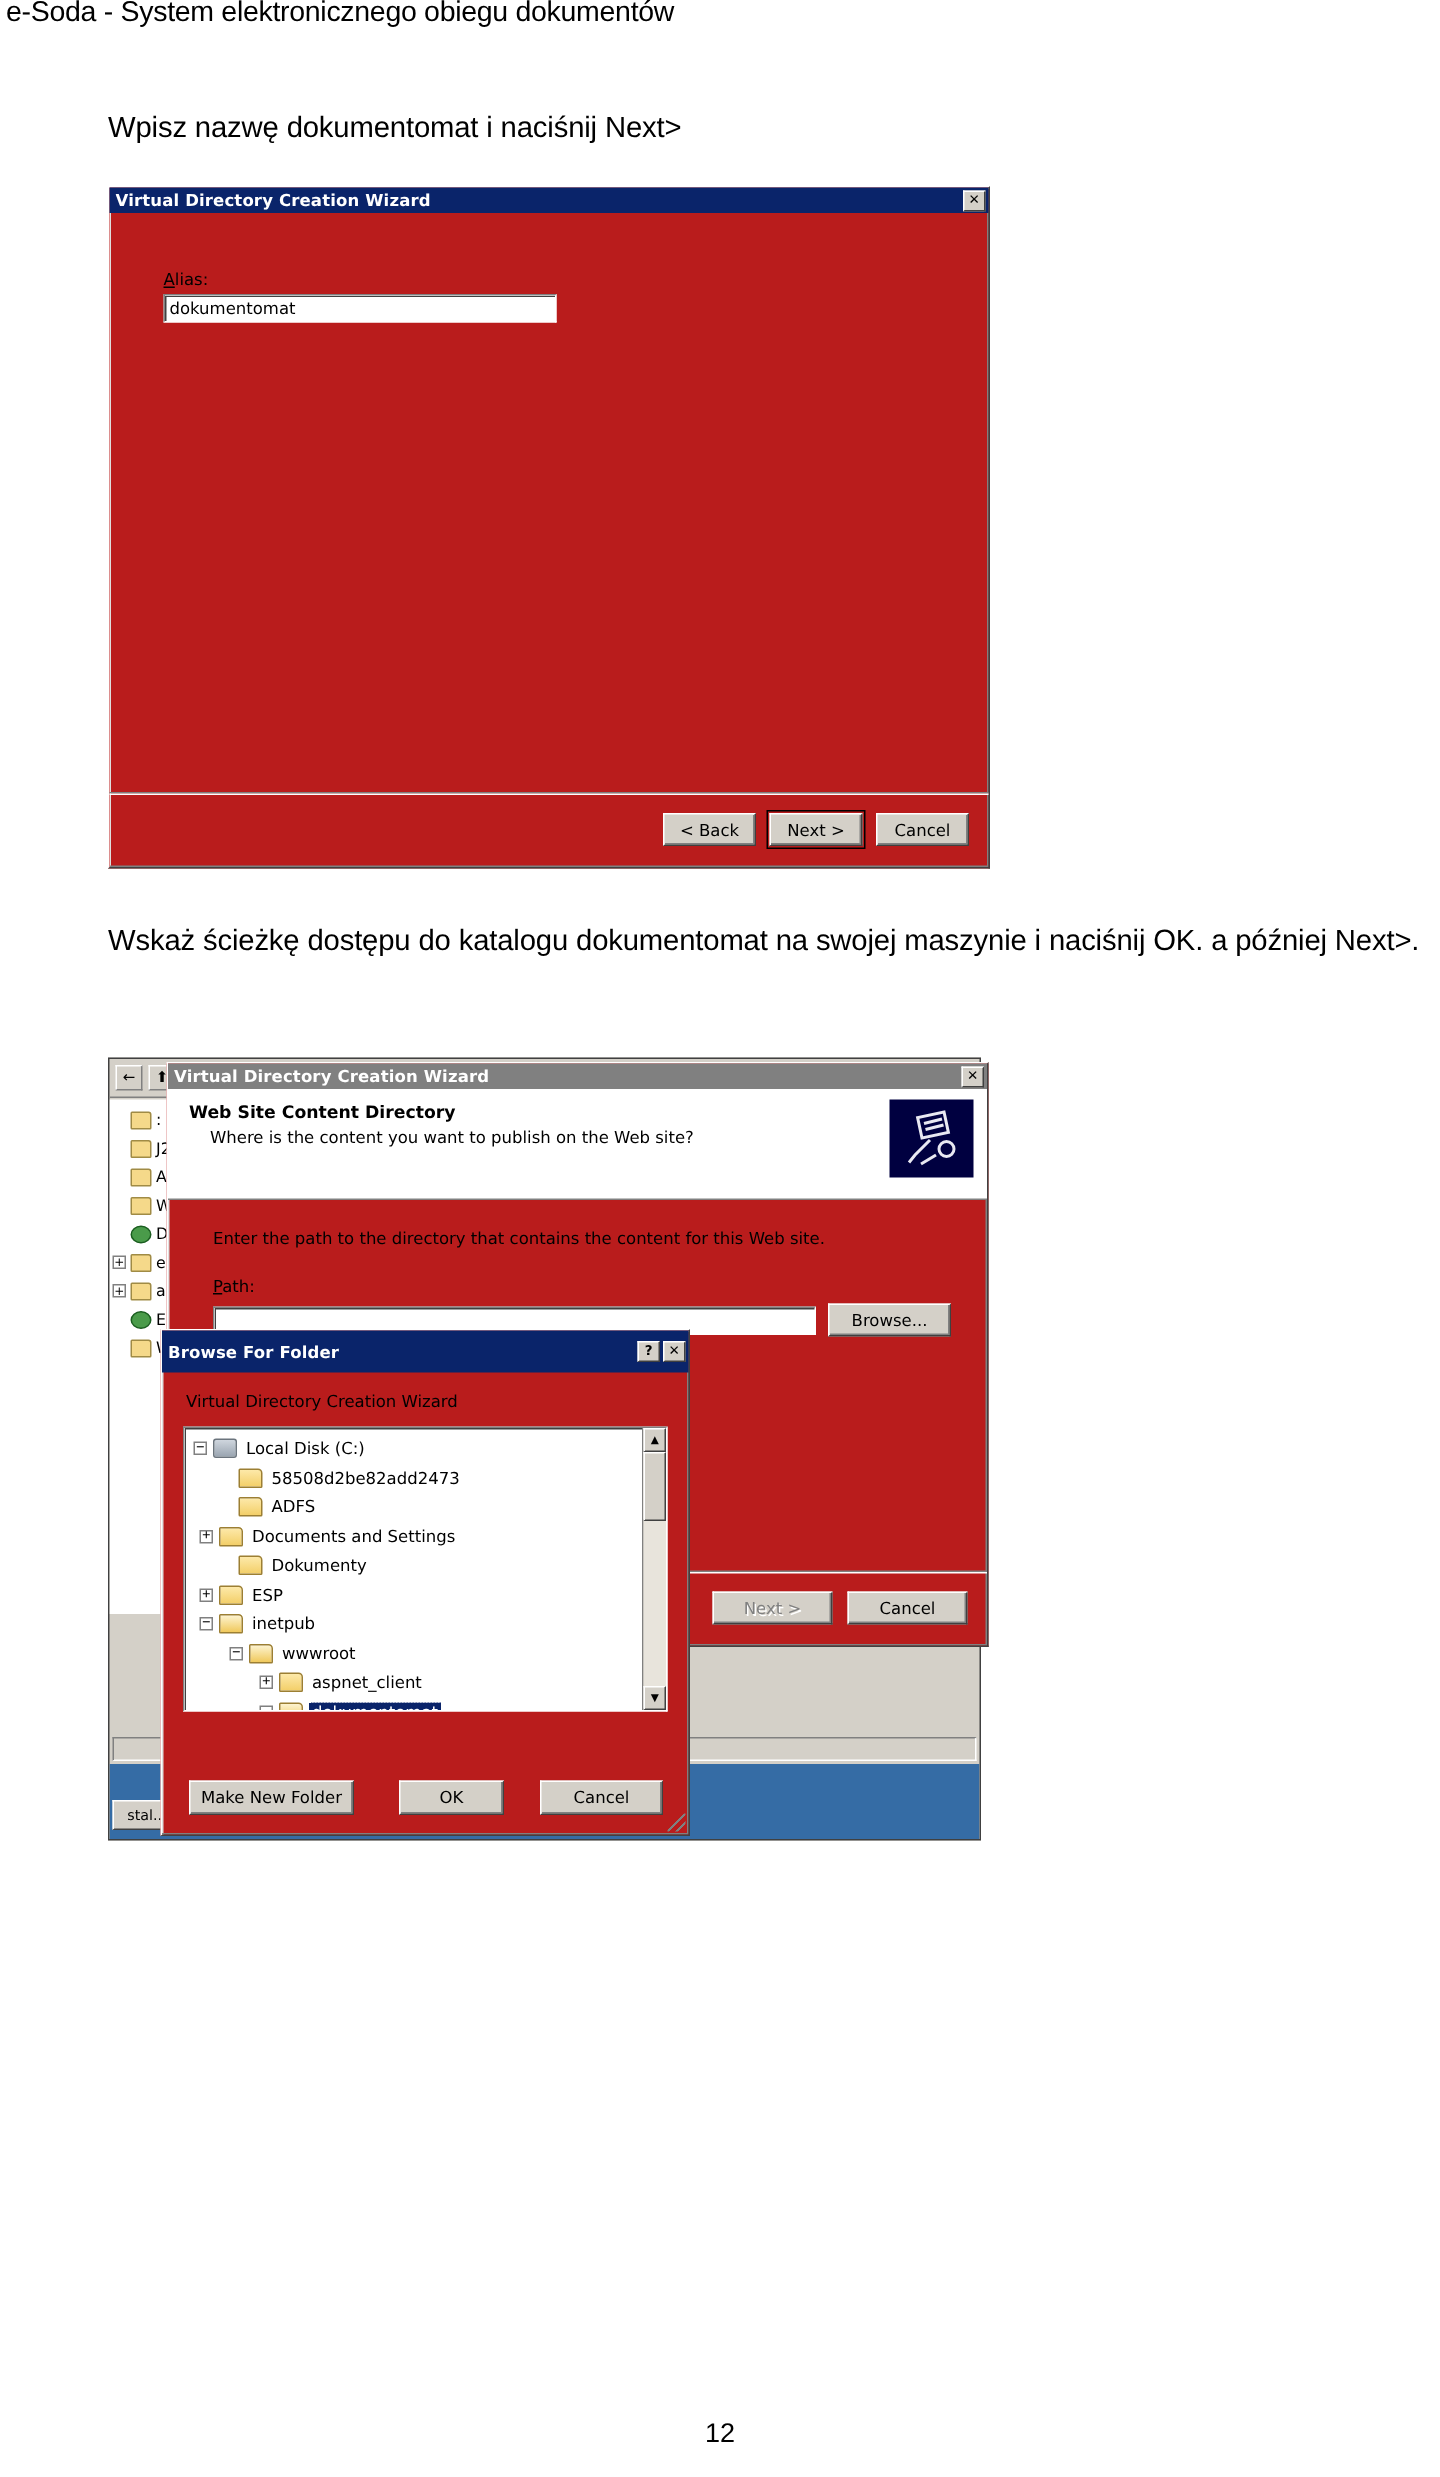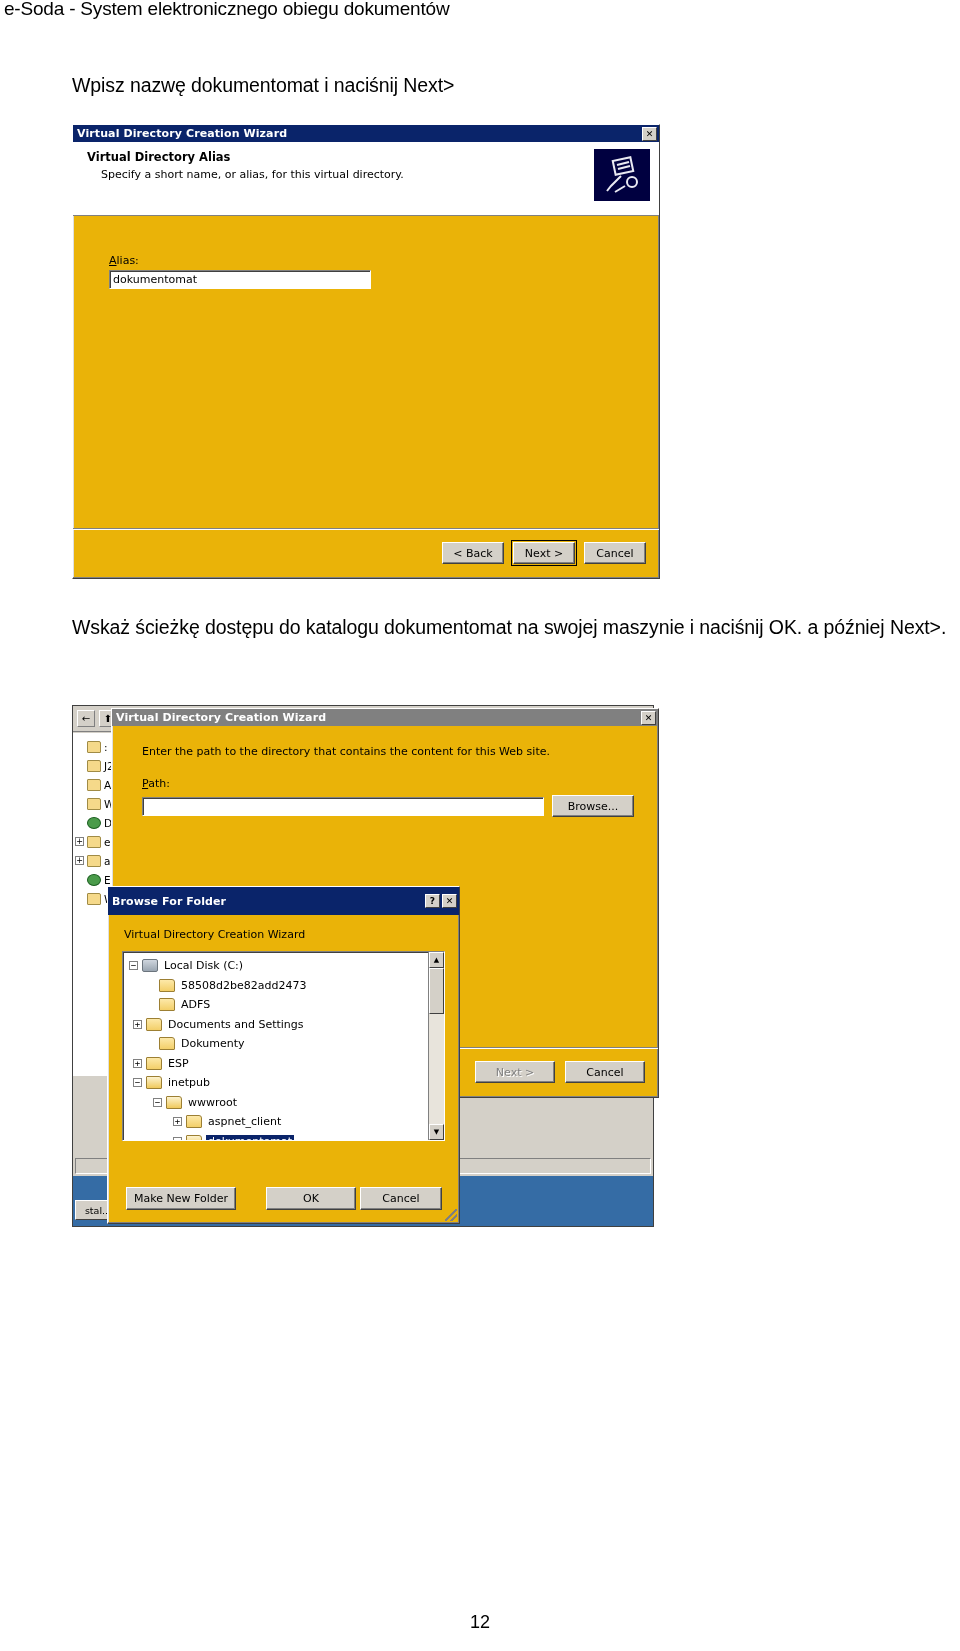--- a/index.html
+++ b/index.html
@@ -28,21 +28,21 @@
   #para1 { left:72px; top:70px; }
   #para2 { left:72px; top:612px; width:880px; }
   .page-num {
     position:absolute; left:0; right:0; bottom:18px;
     text-align:center; font-size:18px;margin-top:36px;
   }
 
   
   .win {
     position:absolute;
-    background:#eab308;
+    background:#b91c1c;
     font-family:"DejaVu Sans", sans-serif;
     font-size:11px;
     color:#000;
     border-top:1px solid #ffffff;
     border-left:1px solid #ffffff;
     border-right:1px solid #404040;
     border-bottom:1px solid #404040;
     box-shadow: inset -1px -1px 0 #808080, inset 1px 1px 0 #dfdfdf;
   }
   .titlebar {
@@ -259,21 +259,21 @@
     border:1px solid #6b747d;border-radius:2px;
   }
   .t-label { padding:0 2px; }
   .t-row.selected .t-label { background:#0a246a; color:#fff; outline:1px dotted #fff; }
 
   #dlg3 .bf-foot {
     position:absolute; left:0; right:0; bottom:0; height:48px;
   }
   #dlg3 .bf-foot .btn { position:absolute; top:12px; height:23px; }
   #dlg3 .bf-new   { left:18px; width:110px; }
-  #dlg3 .bf-ok    { left:158px; width:90px; }
+  #dlg3 .bf-ok    { left:158px; width:70px; }
   #dlg3 .bf-cancel{ left:252px; width:82px; }
   .resize-grip {
     position:absolute;right:2px;bottom:2px;width:12px;height:12px;
     background:
       linear-gradient(135deg, transparent 45%, #808080 45%, #808080 55%, transparent 55%),
       linear-gradient(135deg, transparent 70%, #808080 70%, #808080 80%, transparent 80%);
   }
 </style>
 </head>
 <body>
@@ -281,124 +281,124 @@
 <div class="doc-header">e-Soda - System elektronicznego obiegu dokumentów</div>
 
 <div class="para" id="para1">Wpisz nazwę dokumentomat i naciśnij Next&gt;</div>
 
 <div class="win" id="dlg1">
   <div class="titlebar active">
     <span class="tb-title">Virtual Directory Creation Wizard</span>
     <span class="tb-btn">✕</span>
   </div>
 
+
+  <div class="wiz-body">
+    <div class="field-label"><u>A</u><span>lias:</span></div>
+    <div class="textbox" style="width:262px;margin-top:3px;">dokumentomat</div>
+  </div>
+
+  <div class="wiz-foot">
+    <div class="sep-line"></div>
+    <div class="btnrow">
+      <div class="btn">&lt; Back</div>
+      <div class="btn default gap">Next &gt;</div>
+      <div class="btn gap">Cancel</div>
+    </div>
+  </div>
+</div>
+
+<div class="para" id="para2">Wskaż ścieżkę dostępu do katalogu dokumentomat na swojej maszynie i naciśnij OK. a później Next&gt;.</div>
+
+<div id="console">
+  <div class="c-toolbar">
+    <div class="tool-ico">←</div>
+    <div class="tool-ico">⬆</div>
+  </div>
+
+  <div class="c-tree">
+    <div class="c-node">
+      <span class="c-spacer"></span>
+        <span class="c-fold"></span>
+      <span>: Informa</span>
+    </div>
+    <div class="c-node">
+      <span class="c-spacer"></span>
+        <span class="c-fold"></span>
+      <span>J2K3R2EE</span>
+    </div>
+    <div class="c-node">
+      <span class="c-spacer"></span>
+        <span class="c-fold"></span>
+      <span>Applicatio</span>
+    </div>
+    <div class="c-node">
+      <span class="c-spacer"></span>
+        <span class="c-fold"></span>
+      <span>Web Site</span>
+    </div>
+    <div class="c-node">
+      <span class="c-spacer"></span>
+        <span class="c-fold globe"></span>
+      <span>Defa</span>
+    </div>
+    <div class="c-node">
+      <span class="c-exp">+</span>
+      <span class="c-fold"></span>
+      <span>e</span>
+    </div>
+    <div class="c-node">
+      <span class="c-exp">+</span>
+      <span class="c-fold"></span>
+      <span>a</span>
+    </div>
+    <div class="c-node">
+      <span class="c-spacer"></span>
+        <span class="c-fold globe"></span>
+      <span>ESP</span>
+    </div>
+    <div class="c-node">
+      <span class="c-spacer"></span>
+        <span class="c-fold"></span>
+      <span>Web S</span>
+    </div>
+  </div>
+
+  <div class="c-statusbar">
+    <span class="status-cell"></span>
+    <span class="status-cell"></span>
+  </div>
+  <div class="c-bluefill"></div>
+  <div class="c-taskbtn">stal...</div>
+</div>
+
+<div class="win" id="dlg2">
+  <div class="titlebar inactive">
+    <span class="tb-title">Virtual Directory Creation Wizard</span>
+    <span class="tb-btn">✕</span>
+  </div>
+
   <div class="wiz-head">
-    <h3>Virtual Directory Alias</h3>
-    <p>Specify a short name, or alias, for this virtual directory.</p>
+    <h3>Web Site Content Directory</h3>
+    <p>Where is the content you want to publish on the Web site?</p>
     <div class="wiz-icon">
       <svg width="42" height="38" viewBox="0 0 42 38" aria-hidden="true">
         <g fill="none" stroke="#e9e9f2" stroke-width="2">
           <rect x="13" y="3" width="18" height="14" transform="rotate(-12 22 10)"></rect>
           <line x1="16" y1="9" x2="28" y2="6"></line>
           <line x1="17" y1="13" x2="29" y2="10"></line>
           <path d="M20 20 L10 30 L6 35"></path>
           <circle cx="31" cy="26" r="5"></circle>
           <path d="M24 30 L14 36"></path>
         </g>
       </svg>
     </div>
   </div>
 
   <div class="wiz-body">
-    <div class="field-label"><u>A</u><span>lias:</span></div>
-    <div class="textbox" style="width:262px;margin-top:3px;">dokumentomat</div>
-  </div>
-
-  <div class="wiz-foot">
-    <div class="sep-line"></div>
-    <div class="btnrow">
-      <div class="btn">&lt; Back</div>
-      <div class="btn default gap">Next &gt;</div>
-      <div class="btn gap">Cancel</div>
-    </div>
-  </div>
-</div>
-
-<div class="para" id="para2">Wskaż ścieżkę dostępu do katalogu dokumentomat na swojej maszynie i naciśnij OK. a później Next&gt;.</div>
-
-<div id="console">
-  <div class="c-toolbar">
-    <div class="tool-ico">←</div>
-    <div class="tool-ico">⬆</div>
-  </div>
-
-  <div class="c-tree">
-    <div class="c-node">
-      <span class="c-spacer"></span>
-        <span class="c-fold"></span>
-      <span>: Informa</span>
-    </div>
-    <div class="c-node">
-      <span class="c-spacer"></span>
-        <span class="c-fold"></span>
-      <span>J2K3R2EE</span>
-    </div>
-    <div class="c-node">
-      <span class="c-spacer"></span>
-        <span class="c-fold"></span>
-      <span>Applicatio</span>
-    </div>
-    <div class="c-node">
-      <span class="c-spacer"></span>
-        <span class="c-fold"></span>
-      <span>Web Site</span>
-    </div>
-    <div class="c-node">
-      <span class="c-spacer"></span>
-        <span class="c-fold globe"></span>
-      <span>Defa</span>
-    </div>
-    <div class="c-node">
-      <span class="c-exp">+</span>
-      <span class="c-fold"></span>
-      <span>e</span>
-    </div>
-    <div class="c-node">
-      <span class="c-exp">+</span>
-      <span class="c-fold"></span>
-      <span>a</span>
-    </div>
-    <div class="c-node">
-      <span class="c-spacer"></span>
-        <span class="c-fold globe"></span>
-      <span>ESP</span>
-    </div>
-    <div class="c-node">
-      <span class="c-spacer"></span>
-        <span class="c-fold"></span>
-      <span>Web S</span>
-    </div>
-  </div>
-
-  <div class="c-statusbar">
-    <span class="status-cell"></span>
-    <span class="status-cell"></span>
-  </div>
-  <div class="c-bluefill"></div>
-  <div class="c-taskbtn">stal...</div>
-</div>
-
-<div class="win" id="dlg2">
-  <div class="titlebar inactive">
-    <span class="tb-title">Virtual Directory Creation Wizard</span>
-    <span class="tb-btn">✕</span>
-  </div>
-
-
-  <div class="wiz-body">
     <p class="lead">Enter the path to the directory that contains the content for this Web site.</p>
     <div class="field-label"><u>P</u>ath:</div>
     <div class="pathrow">
       <div class="textbox"></div>
       <div class="btn">Browse...</div>
     </div>
   </div>
 
   <div class="wiz-foot">
     <div class="sep-line"></div>

